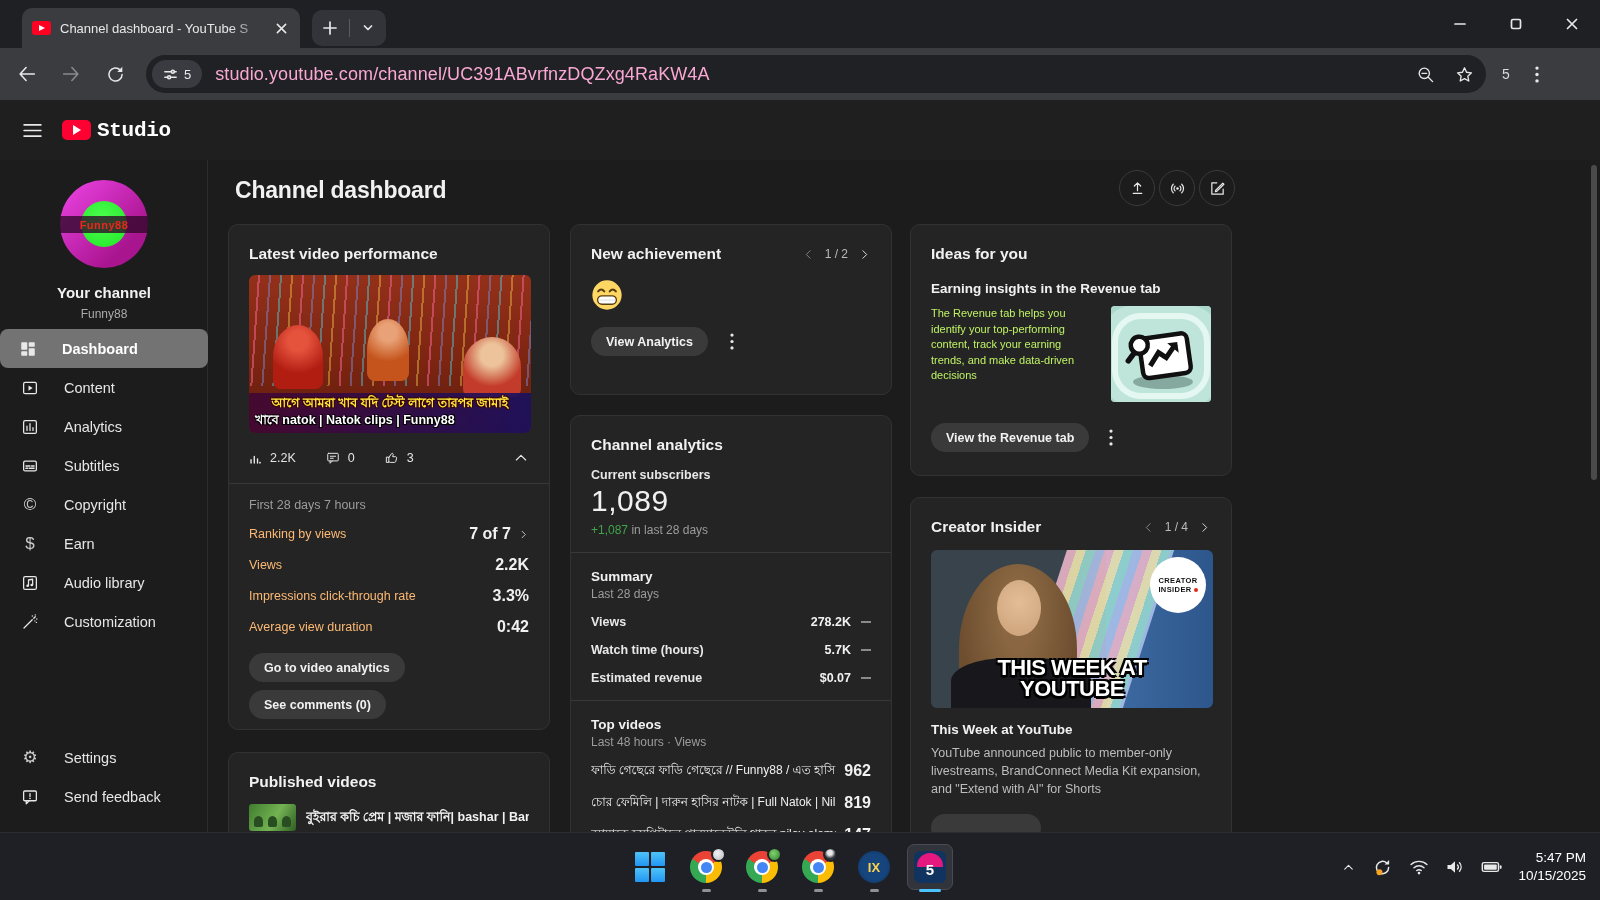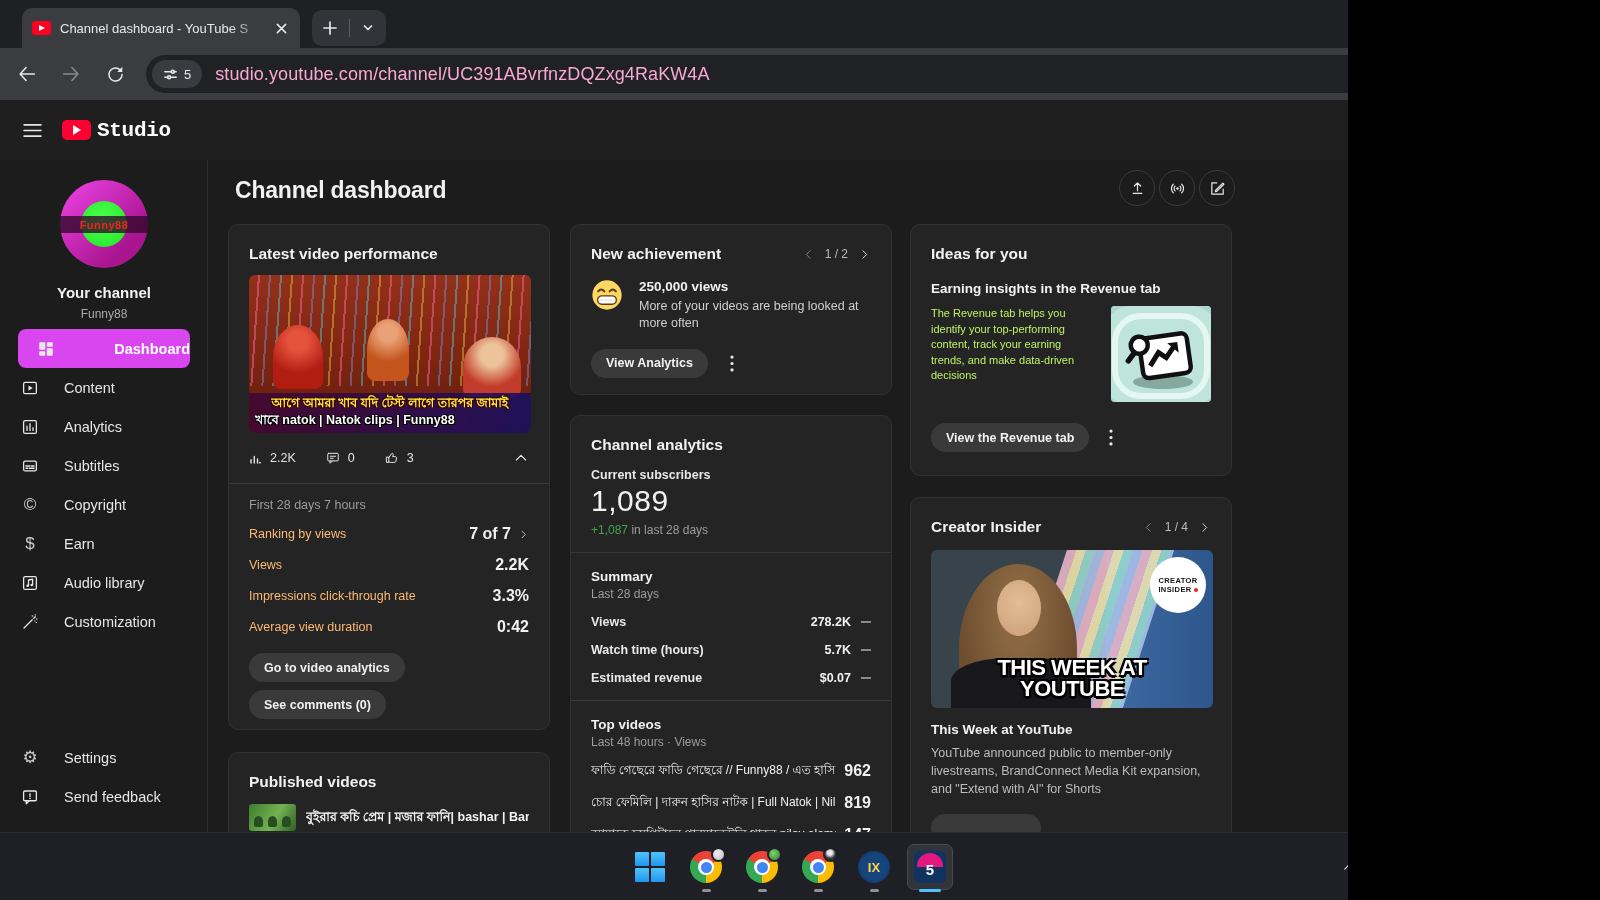--- a/index.html
+++ b/index.html
@@ -1,18 +1,18 @@
 <!DOCTYPE html>
 <html><head>
 <meta charset="utf-8">
 <style>
   * { margin:0; padding:0; box-sizing:border-box; }
   html,body { width:1600px; height:900px; background:#000; overflow:hidden; }
   body { font-family:"Liberation Sans","DejaVu Sans",sans-serif; color:#f1f1f1; }
-  #screen { position:relative; width:1348px; height:900px; background:#1c1c1c; overflow:hidden; }
+  #screen { position:relative; width:1600px; height:900px; background:#1c1c1c; overflow:hidden; }
 
   
   .tabstrip { position:absolute; left:0; top:0; width:1600px; height:48px; background:#1f2023; }
   .tab { position:absolute; left:22px; top:8px; width:278px; height:40px; background:#3b3c40;
          border-radius:10px 10px 0 0; display:flex; align-items:center; padding:0 10px; overflow:hidden; }
   .favicon { width:19px; height:14px; background:#f02; border-radius:3px; position:relative; flex:0 0 auto; }
   .favicon::after { content:""; position:absolute; left:7px; top:3.5px; border-left:6px solid #fff;
          border-top:3.5px solid transparent; border-bottom:3.5px solid transparent; }
   .tab-title { font-size:13px; color:#e8e8e8; margin-left:9px; white-space:nowrap; overflow:hidden; flex:1 1 auto;
          -webkit-mask-image:linear-gradient(90deg,#000 80%,transparent 98%);
@@ -69,21 +69,21 @@
          background:linear-gradient(135deg,#ef45e8,#a9148f 75%); }
   .ch-avatar .inner { position:absolute; left:21px; top:21px; width:46px; height:46px; border-radius:50%;
          background:radial-gradient(circle at 45% 40%,#4dff50,#1fe626); }
   .ch-avatar .band { position:absolute; left:0; top:36px; width:100%; height:17px; background:rgba(46,8,40,.78);
          display:flex; align-items:center; justify-content:center; }
   .ch-avatar .band span { font-size:11px; font-weight:700; color:#e8281c; letter-spacing:.5px; }
   .your-channel { position:absolute; left:0; top:124px; width:208px; text-align:center; font-size:15px; font-weight:700; }
   .ch-name { position:absolute; left:0; top:147px; width:208px; text-align:center; font-size:12px; color:#aaa; }
   .menu { position:absolute; left:0; top:169px; width:208px; }
   .menu-item { height:39px; display:flex; align-items:center; padding-left:20px; gap:24px; color:#ccc; }
-  .menu-item.active { background:#d946ef; border-radius:8px; margin:0 18px; padding-left:18px; color:#fff;justify-content:space-between; }
+  .menu-item.active { background:#737373; border-radius:8px; margin:0 0; padding-left:18px; color:#fff; }
   .menu-item.active .mi-label { font-weight:700; color:#fff; }
   .mi-icon { width:20px; height:20px; display:flex; align-items:center; justify-content:center; flex:0 0 auto;
          font-size:17px; color:#ccc; }
   .mi-label { font-size:14.5px; color:#e6e6e6; }
   .menu-footer { position:absolute; left:0; top:578px; width:208px; }
 
   .main { position:absolute; left:208px; top:0; width:1392px; height:672px; }
   .page-title { position:absolute; left:27px; top:17px; font-size:23px; font-weight:700; letter-spacing:-0.2px; }
   .title-actions { position:absolute; left:911px; top:10px; display:flex; gap:4px; }
   .circ-btn { width:36px; height:36px; border:1px solid #3a3a3a; border-radius:50%; display:flex; align-items:center;
@@ -596,24 +596,20 @@
         <div class="achv-body">
           <span>
             <svg width="32" height="32" viewBox="0 0 36 36">
               <circle cx="18" cy="18" r="16.5" fill="#fdd663"></circle>
               <path d="M8 14 Q11.5 9.5 15 14" stroke="#5a3e10" stroke-width="2.2" fill="none" stroke-linecap="round"></path>
               <path d="M21 14 Q24.5 9.5 28 14" stroke="#5a3e10" stroke-width="2.2" fill="none" stroke-linecap="round"></path>
               <rect x="7.5" y="19" width="21" height="9.5" rx="4.75" fill="#fff" stroke="#5a3e10" stroke-width="1.6"></rect>
               <line x1="8" y1="23.7" x2="28" y2="23.7" stroke="#d9d9d9" stroke-width="1"></line>
             </svg>
           </span>
-          <div class="achv-text">
-            <div class="h">250,000 views</div>
-            <div class="d">More of your videos are being looked at more often</div>
-          </div>
         </div>
         <div class="achv-foot">
           <div class="pill">View Analytics</div>
           <svg width="4" height="17" viewBox="0 0 4 18">
             <circle class="ic-fill" cx="2" cy="2.2" r="1.7"></circle>
               <circle class="ic-fill" cx="2" cy="9" r="1.7"></circle>
               <circle class="ic-fill" cx="2" cy="15.8" r="1.7"></circle>
           </svg>
         </div>
       </div>

